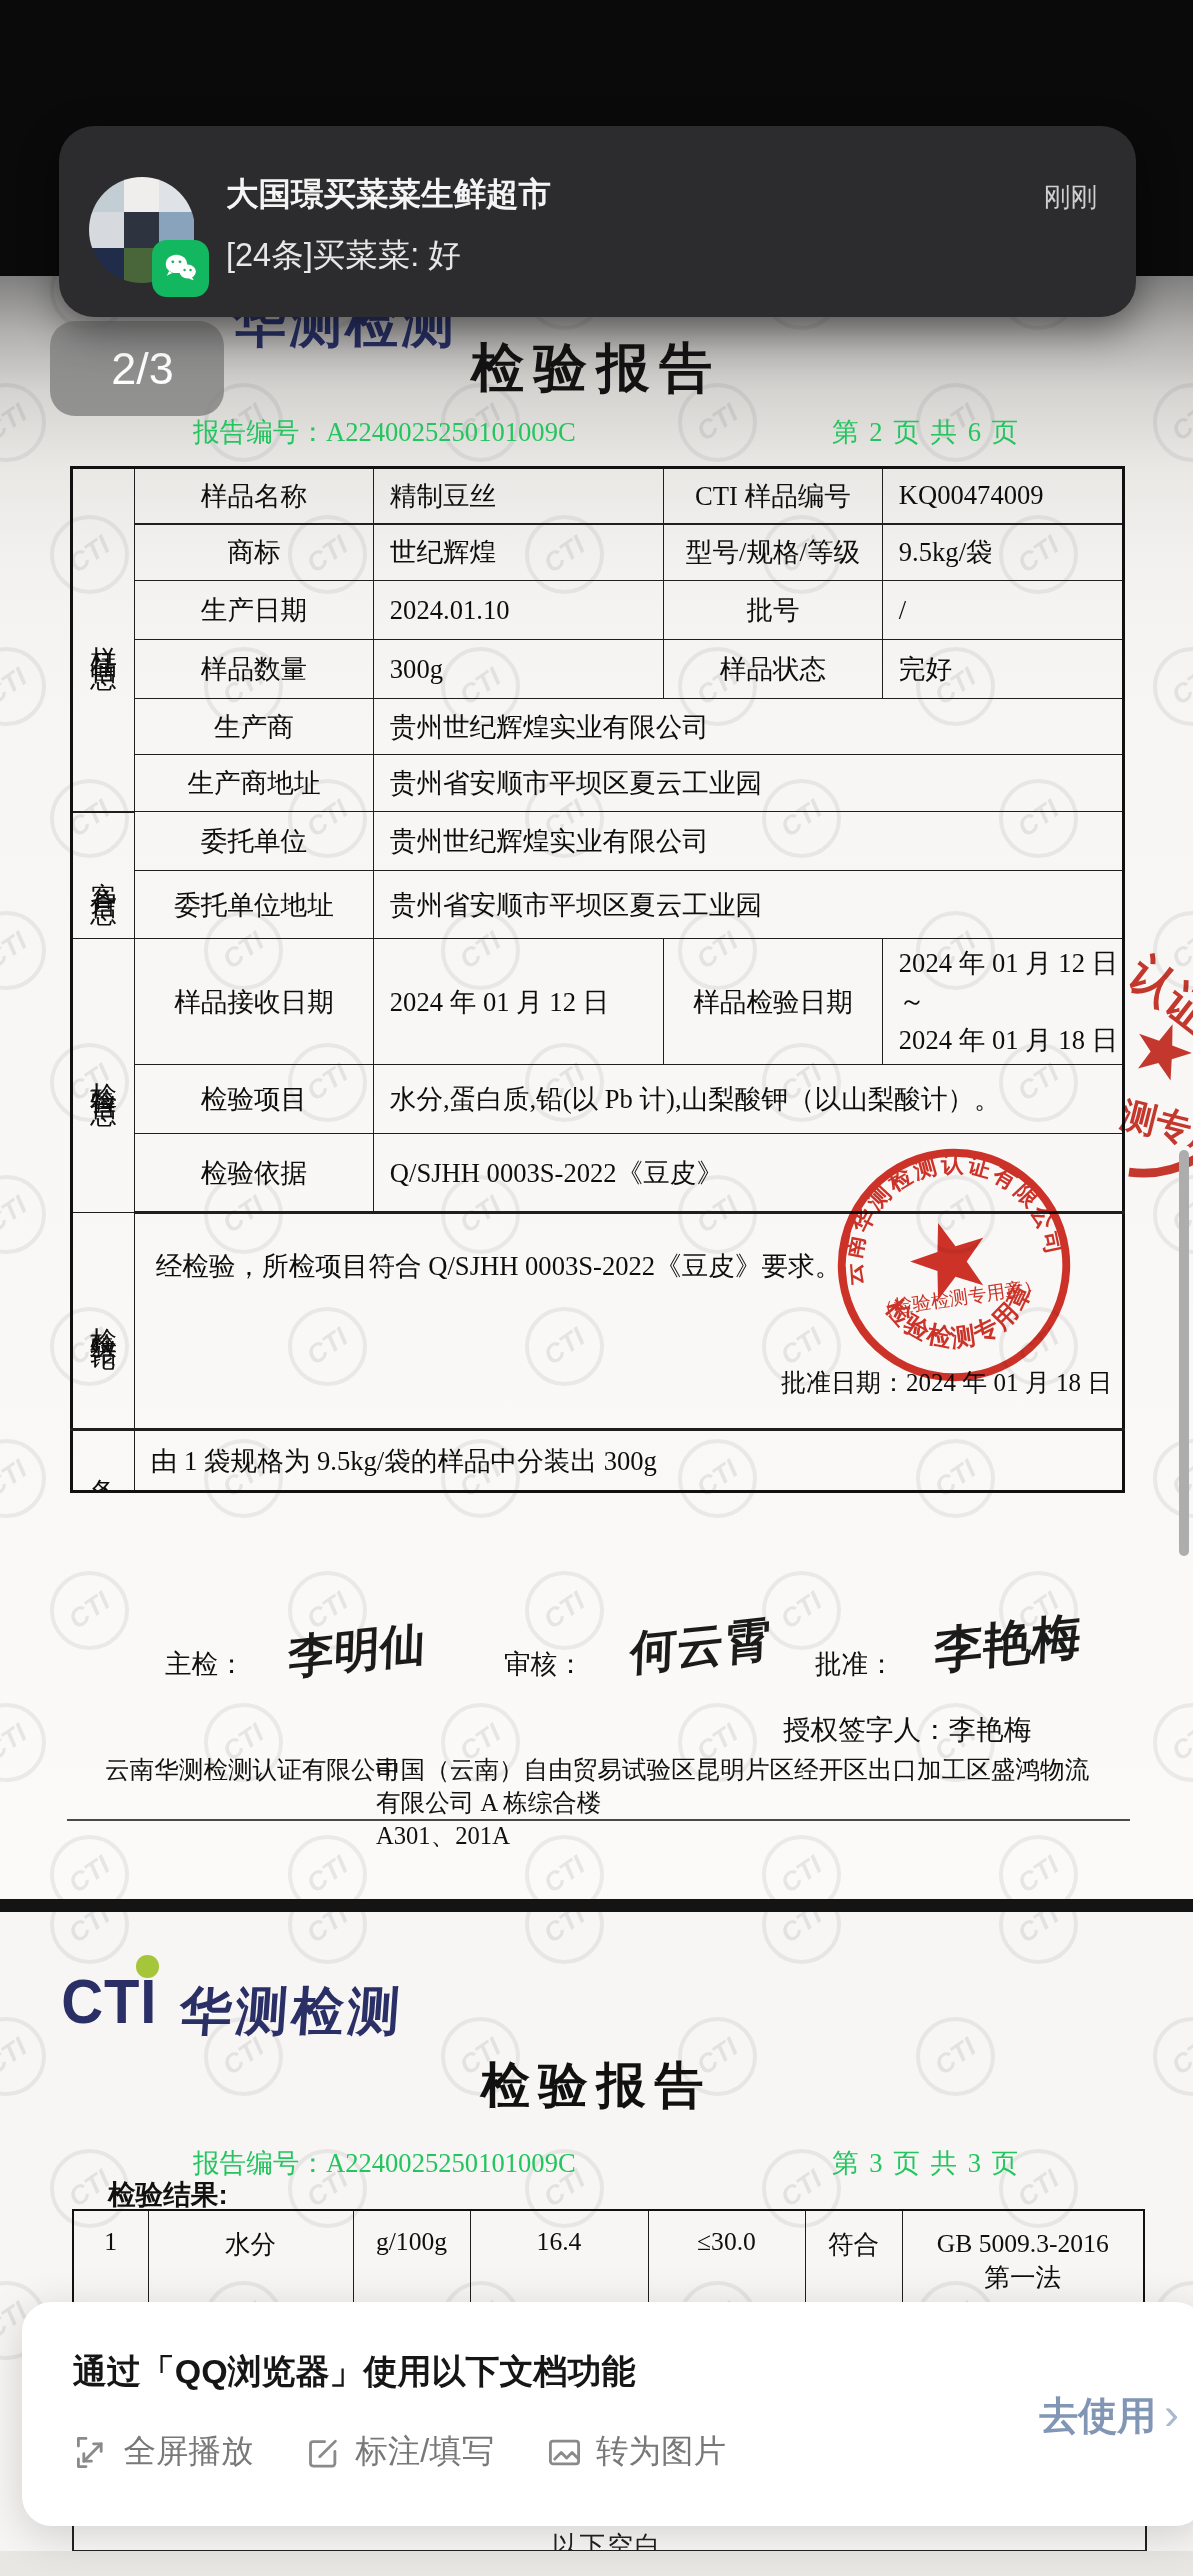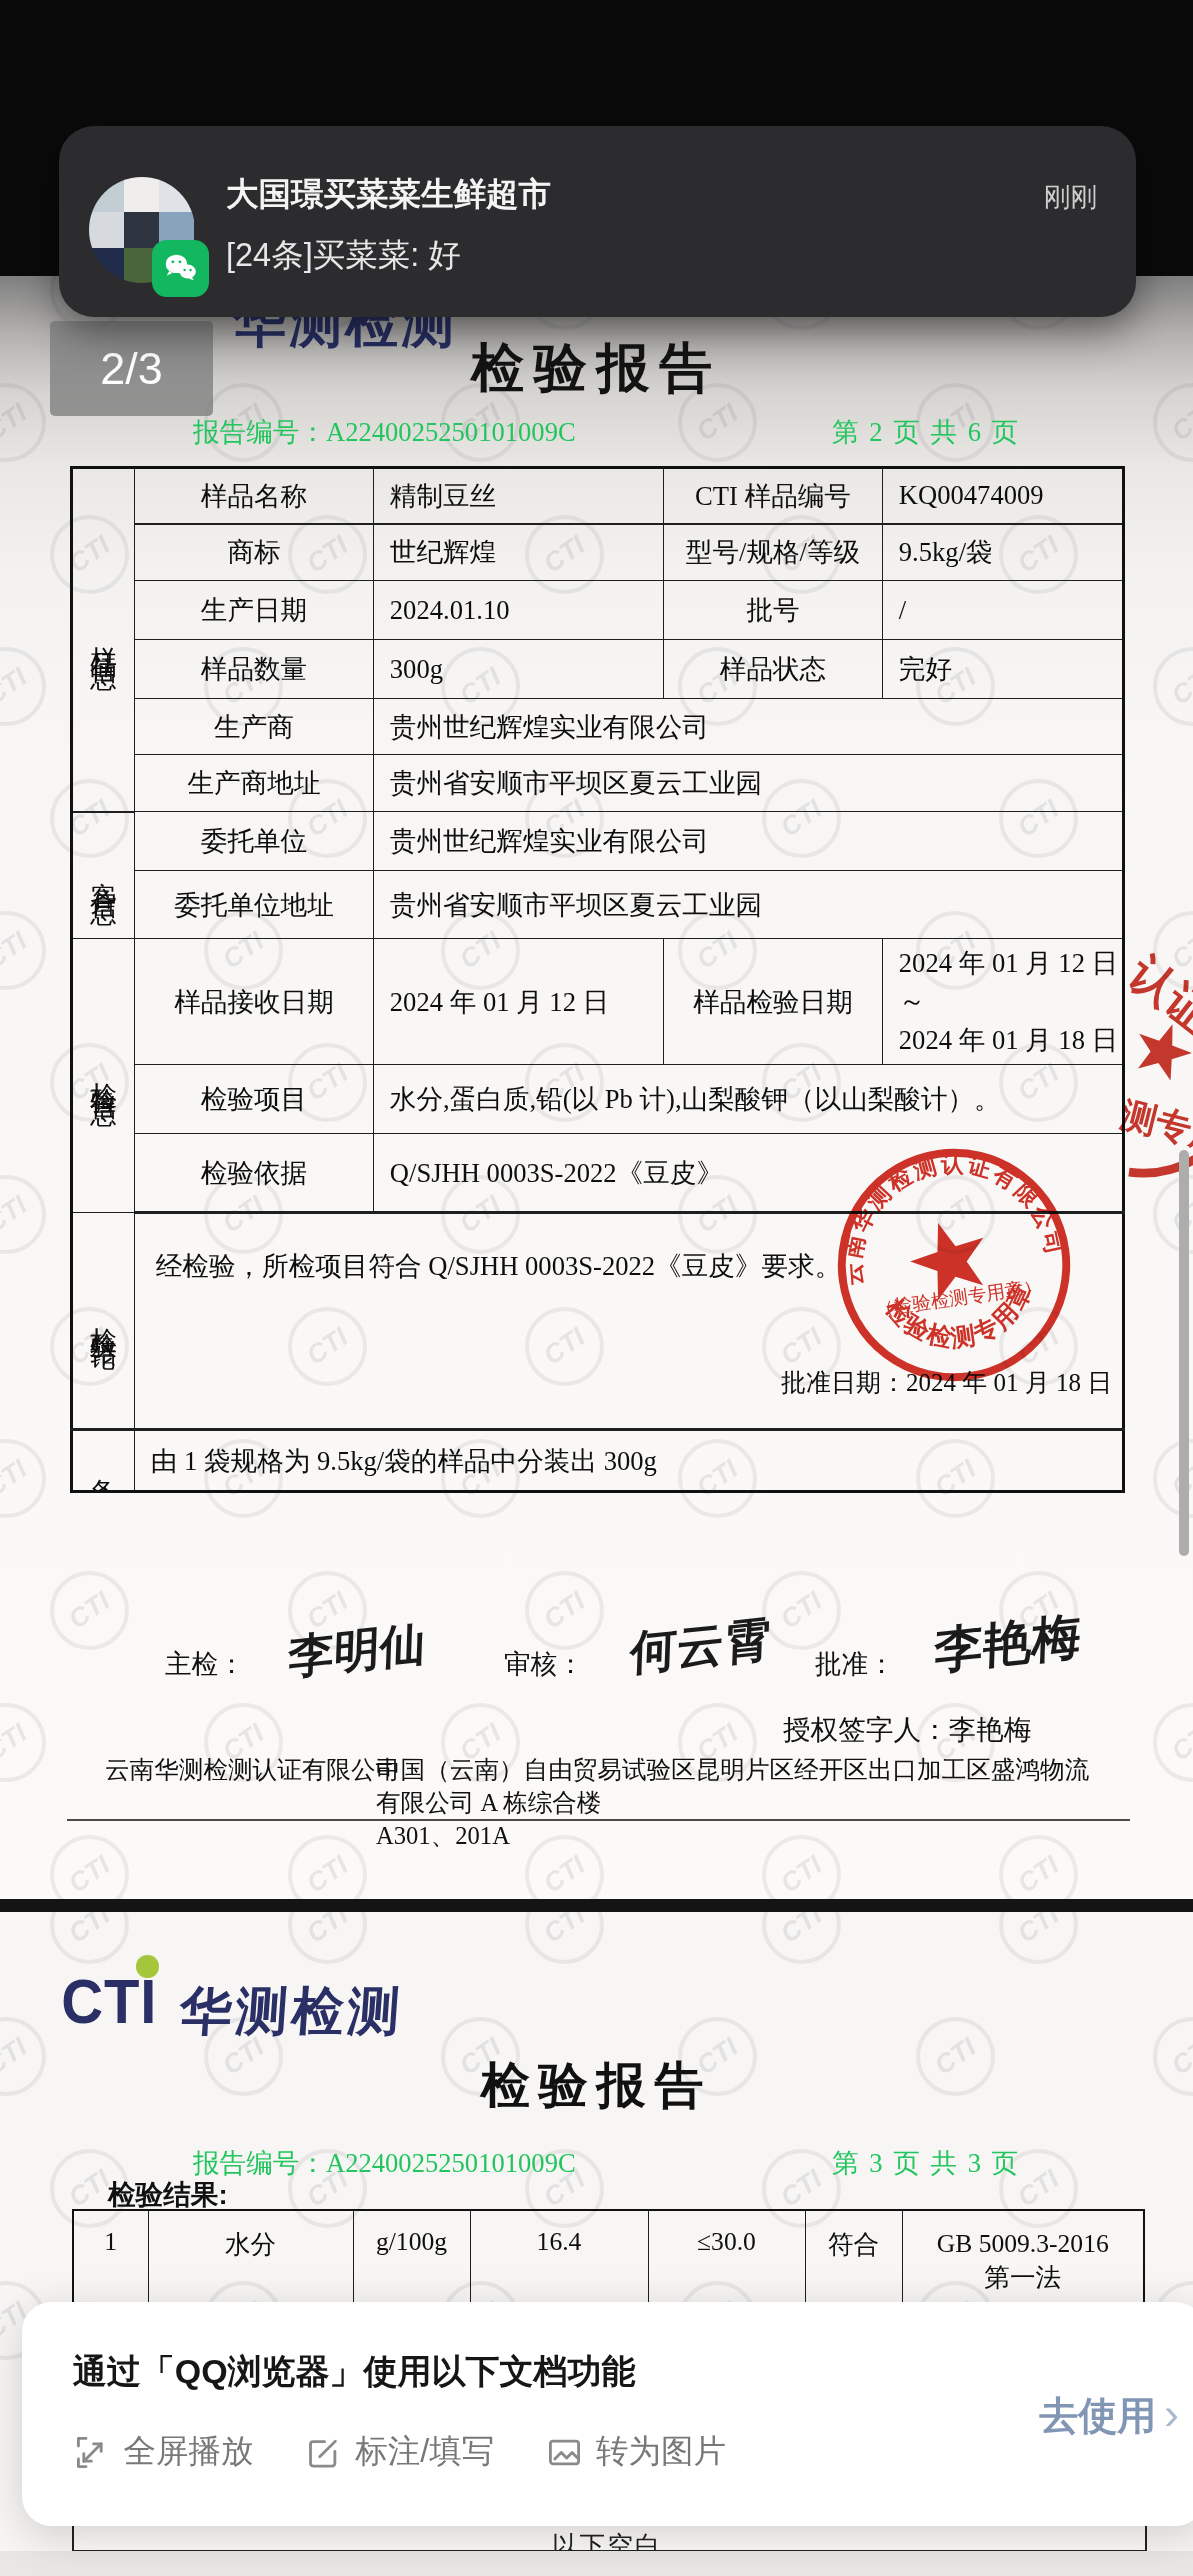--- a/index.html
+++ b/index.html
@@ -36,22 +36,22 @@
   .wm-layer{position:absolute;inset:0;pointer-events:none;overflow:hidden;}
   .wm{position:absolute;width:71px;height:71px;border:4.9px solid rgba(40,40,55,.075);border-radius:50%;
       display:flex;align-items:center;justify-content:center;}
   .wm span{font-family:"Liberation Sans",sans-serif;font-style:italic;font-weight:bold;font-size:26.6px;
            color:rgba(40,40,55,.095);transform:rotate(-35deg);}
 
   
   .logo2-part{left:233px;top:288px;font-size:53px;font-weight:bold;color:#272f63;letter-spacing:3px;z-index:5;}
 
   .page-badge{left:50px;top:321px;width:163px;height:95px;background:rgba(128,128,128,.8);
-              border-radius:5px;color:#fff;display:flex;align-items:center;justify-content:center;
-              font-family:"Liberation Sans",sans-serif;font-size:45px;z-index:30;}
+              border-radius:25px;color:#fff;display:flex;align-items:center;justify-content:center;
+              font-family:"Liberation Sans",sans-serif;font-size:45px;z-index:30;padding-left:11px;}
 
   .doc-title{left:0;top:333px;width:1193px;text-align:center;font-size:53px;font-weight:bold;
              letter-spacing:9.8px;color:#131313;z-index:6;}
   .rep-line{font-size:26.6px;color:#22c55e;z-index:6;}
 
   
   table.doc{border-collapse:collapse;table-layout:fixed;background:transparent;}
   #t2{position:absolute;left:70px;top:466px;width:1052px;z-index:6;}
   table.doc td{border:1.6px solid #1f1f1f;font-size:26.6px;color:#0e0e0e;overflow:hidden;}
   #t2{border:3px solid #111;}

